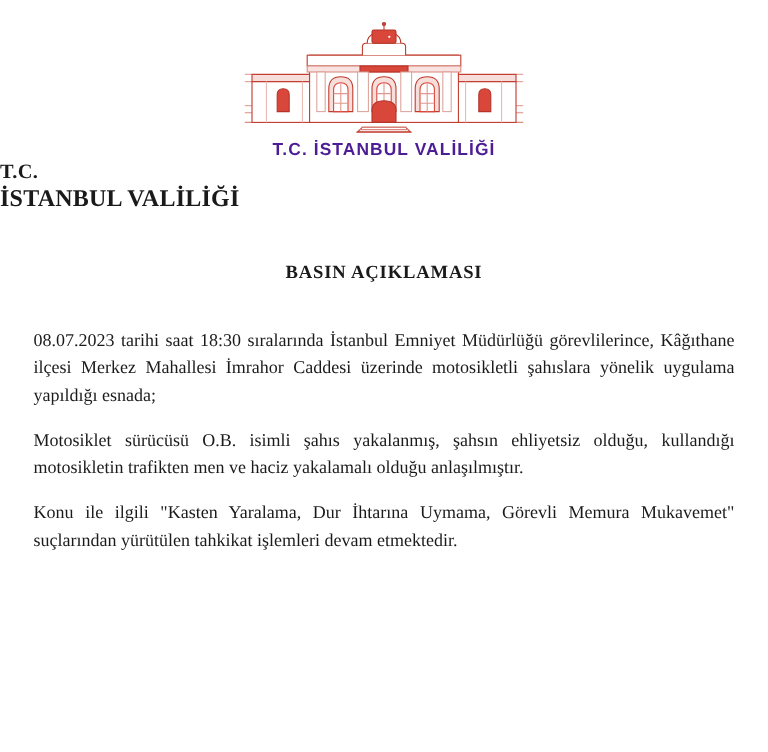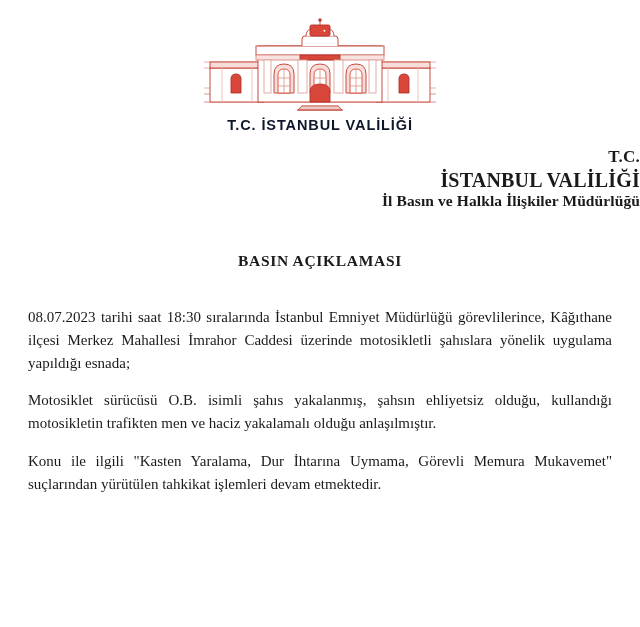--- a/index.html
+++ b/index.html
@@ -37,28 +37,27 @@
     width: 236px;
     height: 100px;
     display: block;
   }
   .logo-caption {
     margin-top: 1px;
     font-family: "Liberation Sans", "DejaVu Sans", sans-serif;
     font-size: 14.5px;
     font-weight: 700;
     letter-spacing: 0.9px;
-    color: #0f172a;
+    color: #4c1d95;
     white-space: nowrap;
   }
 
   
   .head-block {
-    margin-top: 14px;
-    text-align: right;
+    text-align: left;
     line-height: 1.22;
   }
   .head-line1 {
     font-size: 17px;
     font-weight: 700;
     letter-spacing: 0.2px;
   }
   .head-line2 {
     font-size: 20px;
     font-weight: 700;
@@ -166,21 +165,20 @@
         <line x1="97" y1="92" x2="139" y2="92" stroke="#d98b82"></line>
         <line x1="95" y1="94" x2="141" y2="94" stroke="#c0392b"></line>
       </g>
     </svg>
     <div class="logo-caption">T.C. İSTANBUL VALİLİĞİ</div>
   </div>
 
   <div class="head-block">
     <div class="head-line1">T.C.</div>
     <div class="head-line2">İSTANBUL VALİLİĞİ</div>
-    <div class="head-line3">İl Basın ve Halkla İlişkiler Müdürlüğü</div>
   </div>
 
   <div class="doc-title">BASIN AÇIKLAMASI</div>
 
   <div class="body-block">
     <p class="para">08.07.2023 tarihi saat 18:30 sıralarında İstanbul Emniyet Müdürlüğü görevlilerince, Kâğıthane ilçesi Merkez Mahallesi İmrahor Caddesi üzerinde motosikletli şahıslara yönelik uygulama yapıldığı esnada;</p>
     <p class="para">Motosiklet sürücüsü O.B. isimli şahıs yakalanmış, şahsın ehliyetsiz olduğu, kullandığı motosikletin trafikten men ve haciz yakalamalı olduğu anlaşılmıştır.</p>
     <p class="para">Konu ile ilgili "Kasten Yaralama, Dur İhtarına Uymama, Görevli Memura Mukavemet" suçlarından yürütülen tahkikat işlemleri devam etmektedir.</p>
 
   </div>

